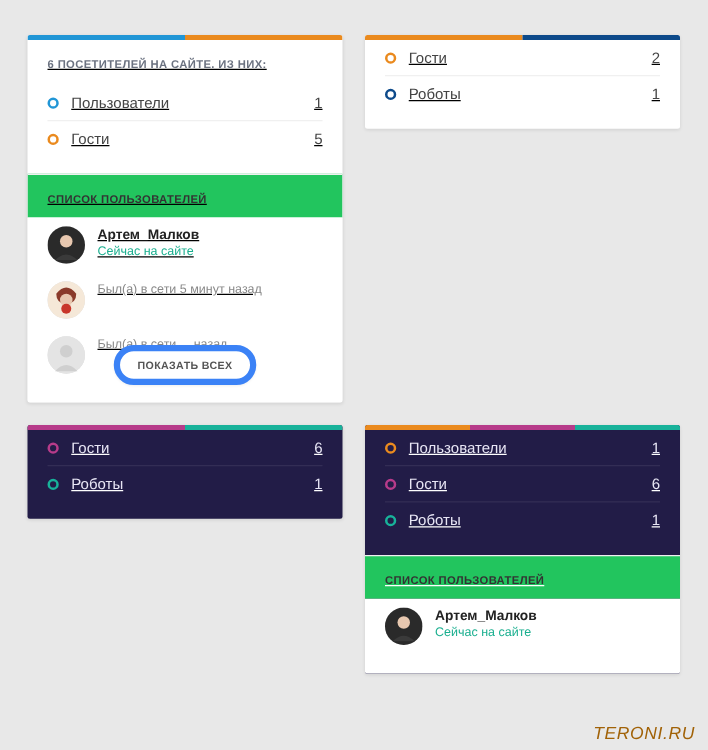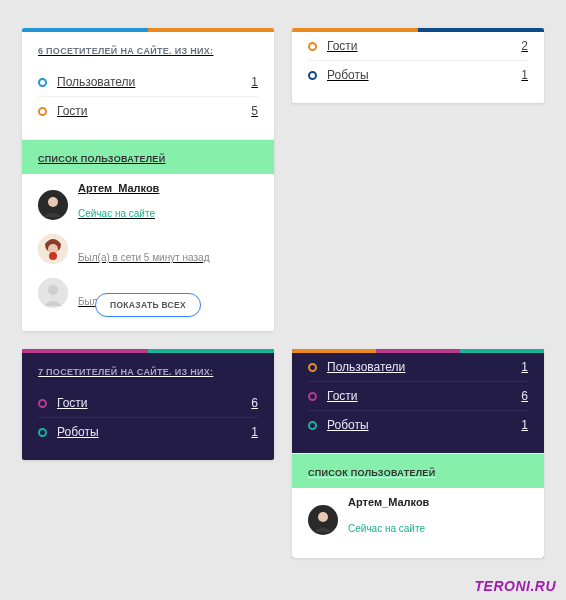--- a/index.html
+++ b/index.html
@@ -59,68 +59,68 @@
 .row-count { font-weight: 400; color: #444; }
 .card.dark .row-count { color: #e8e6f5; }
 .subheader {
   padding: 14px 16px 10px;
   font-size: 9px;
   font-weight: 700;
   text-transform: uppercase;
   letter-spacing: 0.3px;
   color: #333;
   border-top: 1px solid #f0f0f0;
-  background: #86efac;
+  background: #22c55e;
 }
 .users { padding: 0 16px 16px; position: relative; background: #fff; }
 .user {
   display: flex;
-  align-items: flex-end;
+  align-items: flex-start;
   padding: 7px 0;
 }
 .avatar {
   width: 30px; height: 30px;
   border-radius: 50%;
   margin-right: 10px;
   flex-shrink: 0;
   background: #ddd;
   display: flex;
   align-items: center;
   justify-content: center;
 }
 .avatar svg { width: 30px; height: 30px; }
 .uinfo { display: flex; flex-direction: column; line-height: 1.3; }
 .uname { font-size: 11px; font-weight: 700; color: #222; }
 .ustatus { font-size: 10px; color: #888; }
-.ustatus.online { color: #1aaf8f; margin-top: 12px; }
+.ustatus.online { color: #1aaf8f; }
 .showall {
   position: absolute;
   left: 50%;
   transform: translateX(-50%);
   bottom: 14px;
   background: #fff;
-  border: 1px solid #3b82f6;
+  border: 5px solid #3b82f6;
   border-radius: 999px;
   padding: 6px 14px;
   font-size: 8.5px;
   font-weight: 700;
   letter-spacing: 0.3px;
   color: #555;
   cursor: pointer;
   box-shadow: 0 1px 2px rgba(0,0,0,0.06);
 }
 .watermark {
   position: absolute;
   right: 10px;
   bottom: 6px;
   font-family: Arial, sans-serif;
-  font-weight: 700;
+  font-weight: 400;
   font-style: italic;
   letter-spacing: 0.5px;
-  color: #a21caf;
+  color: #a16207;
   font-size: 14px;
 }
 </style>
 </head>
 <body>
 
 <div class="grid">
 
   <div class="card">
     <div class="topbar">
@@ -201,21 +201,20 @@
         <span class="row-count">1</span>
       </div>
     </div>
   </div>
 
   <div class="card dark">
     <div class="topbar">
       <div class="seg" style="background:#b73b8a"></div>
       <div class="seg" style="background:#18b29a"></div>
     </div>
-    <div class="header">7 ПОСЕТИТЕЛЕЙ НА САЙТЕ. ИЗ НИХ:</div>
     <div class="rows">
       <div class="row">
         <span class="bullet" style="border-color:#b73b8a"></span>
         <span class="row-label">Гости</span>
         <span class="row-count">6</span>
       </div>
       <div class="row">
         <span class="bullet" style="border-color:#18b29a"></span>
         <span class="row-label">Роботы</span>
         <span class="row-count">1</span>

